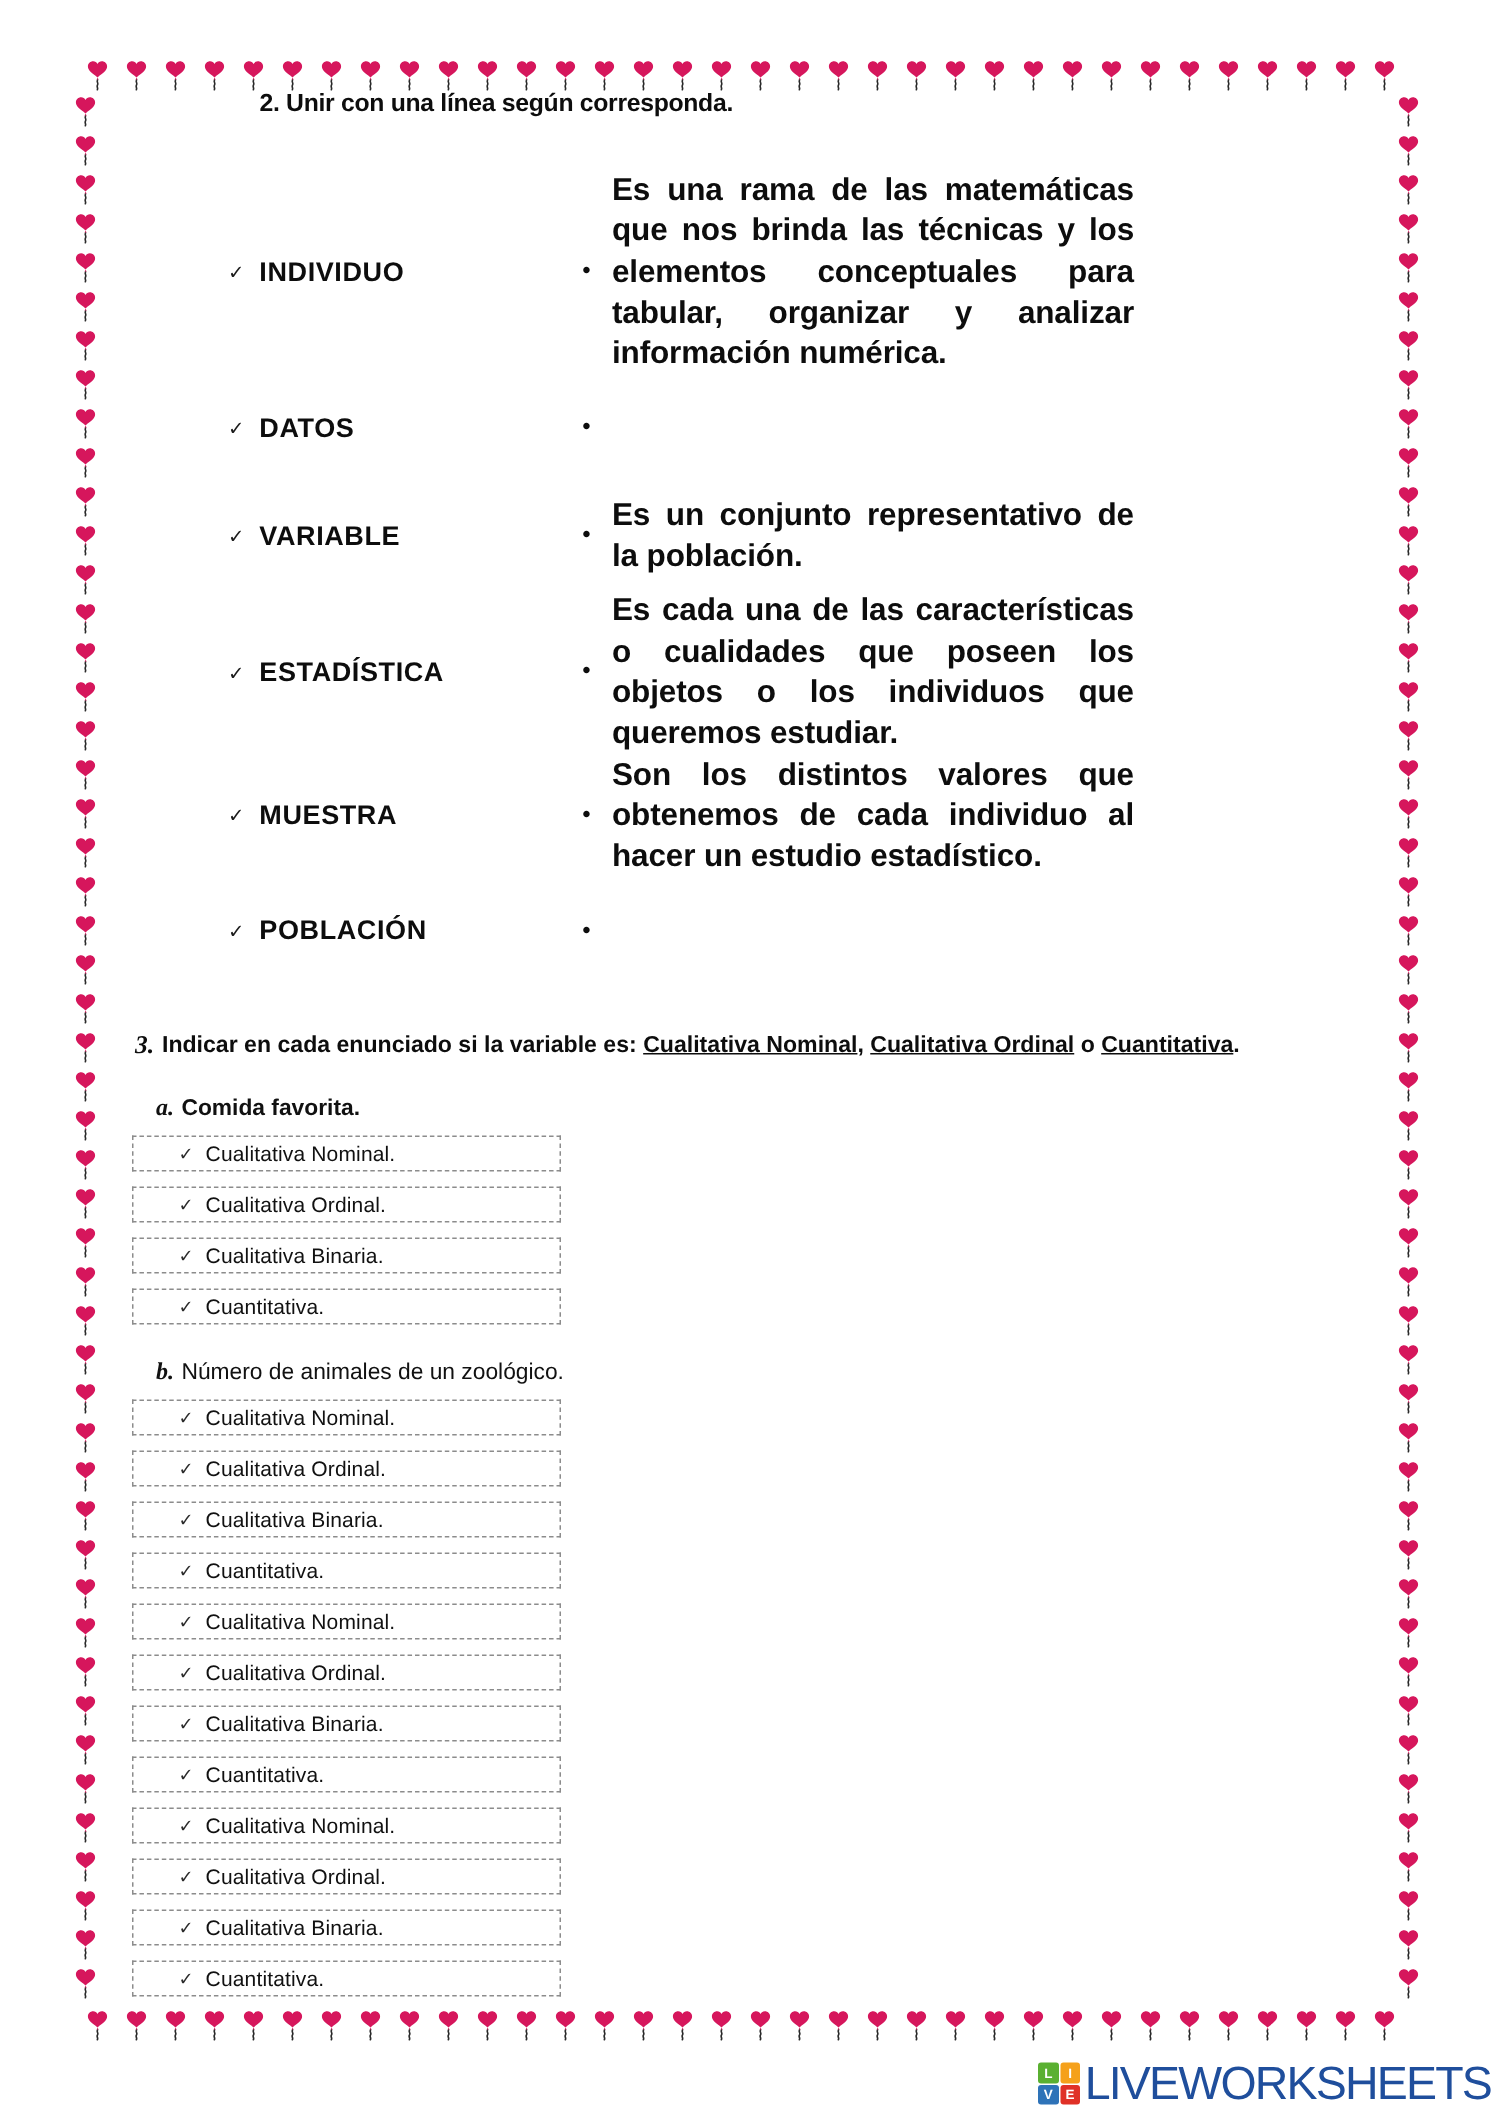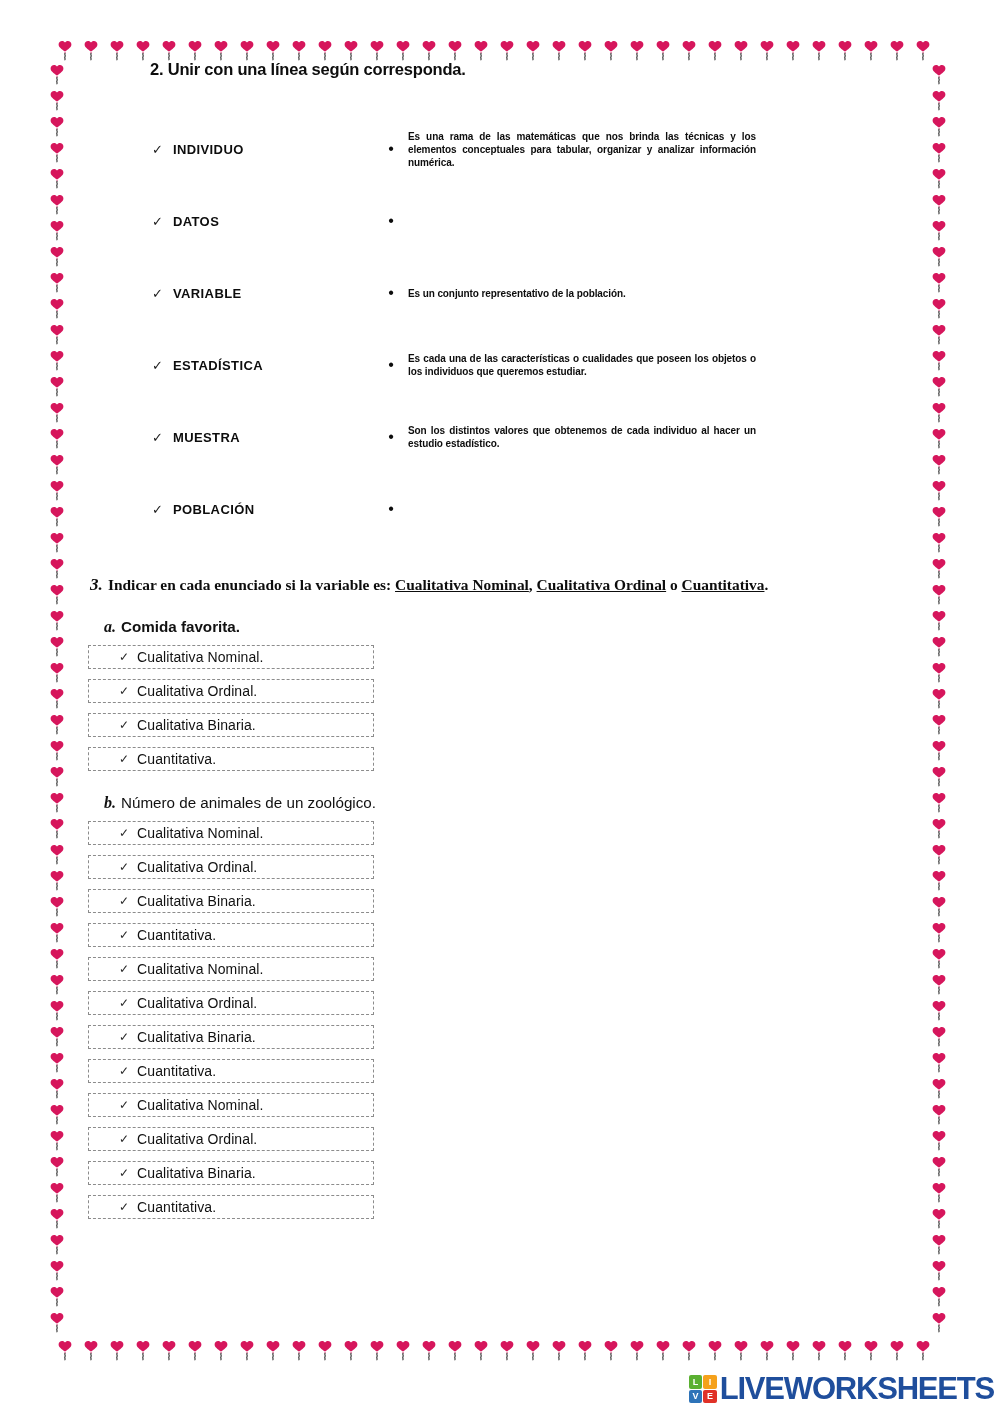--- a/index.html
+++ b/index.html
@@ -47,21 +47,21 @@
     top: 52px;
     width: 846px;
     height: 1282px;
   }
 
   
   .q2-title {
     font-size: 16.5px;
     font-weight: bold;
     color: #0d0d0d;
-    margin: 8px 0 0 72px;
+    margin: 8px 0 0 95px;
     letter-spacing: -0.2px;
   }
 
   .match-wrap {
     position: relative;
     margin-top: 34px;
     display: flex;
     flex-direction: column;
   }
   .match-row {
@@ -78,38 +78,38 @@
     padding-left: 74px;
     box-sizing: border-box;
   }
   .term-check {
     font-size: 13px;
     color: #1a1a1a;
     margin-right: 10px;
     line-height: 1;
   }
   .term-label {
-    font-size: 13px;
+    font-size: 18px;
     font-weight: bold;
     letter-spacing: 0.4px;
     color: #0d0d0d;
     white-space: nowrap;
   }
   .def-bullet {
     width: 34px;
     flex: 0 0 auto;
     text-align: center;
     font-size: 16px;
     line-height: 1;
     color: #0d0d0d;
   }
   .def-cell {
     width: 348px;
     flex: 0 0 auto;
-    font-size: 10px;
+    font-size: 21px;
     font-weight: bold;
     line-height: 1.30;
     text-align: justify;
     text-align-last: left;
     color: #0d0d0d;
     letter-spacing: -0.1px;
   }
 
   
   .q3-block {
@@ -128,21 +128,20 @@
     padding-left: 12px;
     box-sizing: border-box;
     color: #0d0d0d;
   }
   .q3-text {
     font-size: 15.4px;
     font-weight: bold;
     line-height: 1.28;
     color: #0d0d0d;
     max-width: 790px;
-    font-family: Liberation Serif, serif;
   }
   .q3-text u { text-decoration: underline; }
 
   .subq {
     margin-top: 22px;
     padding-left: 26px;
     font-size: 15.2px;
     color: #111111;
     line-height: 1.25;
   }
@@ -207,21 +206,21 @@
     align-items: center;
     justify-content: center;
     font-size: 9px;
     font-weight: bold;
     color: #ffffff;
     font-family: "Liberation Sans", sans-serif;
     border-radius: 2px;
   }
   .logo-word {
     font-size: 31px;
-    font-weight: bold;
+    font-weight: normal;
     letter-spacing: -1.2px;
     font-family: "Liberation Sans", sans-serif;
   }
 </style>
 </head>
 <body>
 
 <div class="border-layer">
   <div class="border-row" id="border-top" style="left:52px; top:38px;">
       <svg class="balloon" viewBox="0 0 26 26" xmlns="http://www.w3.org/2000/svg">

